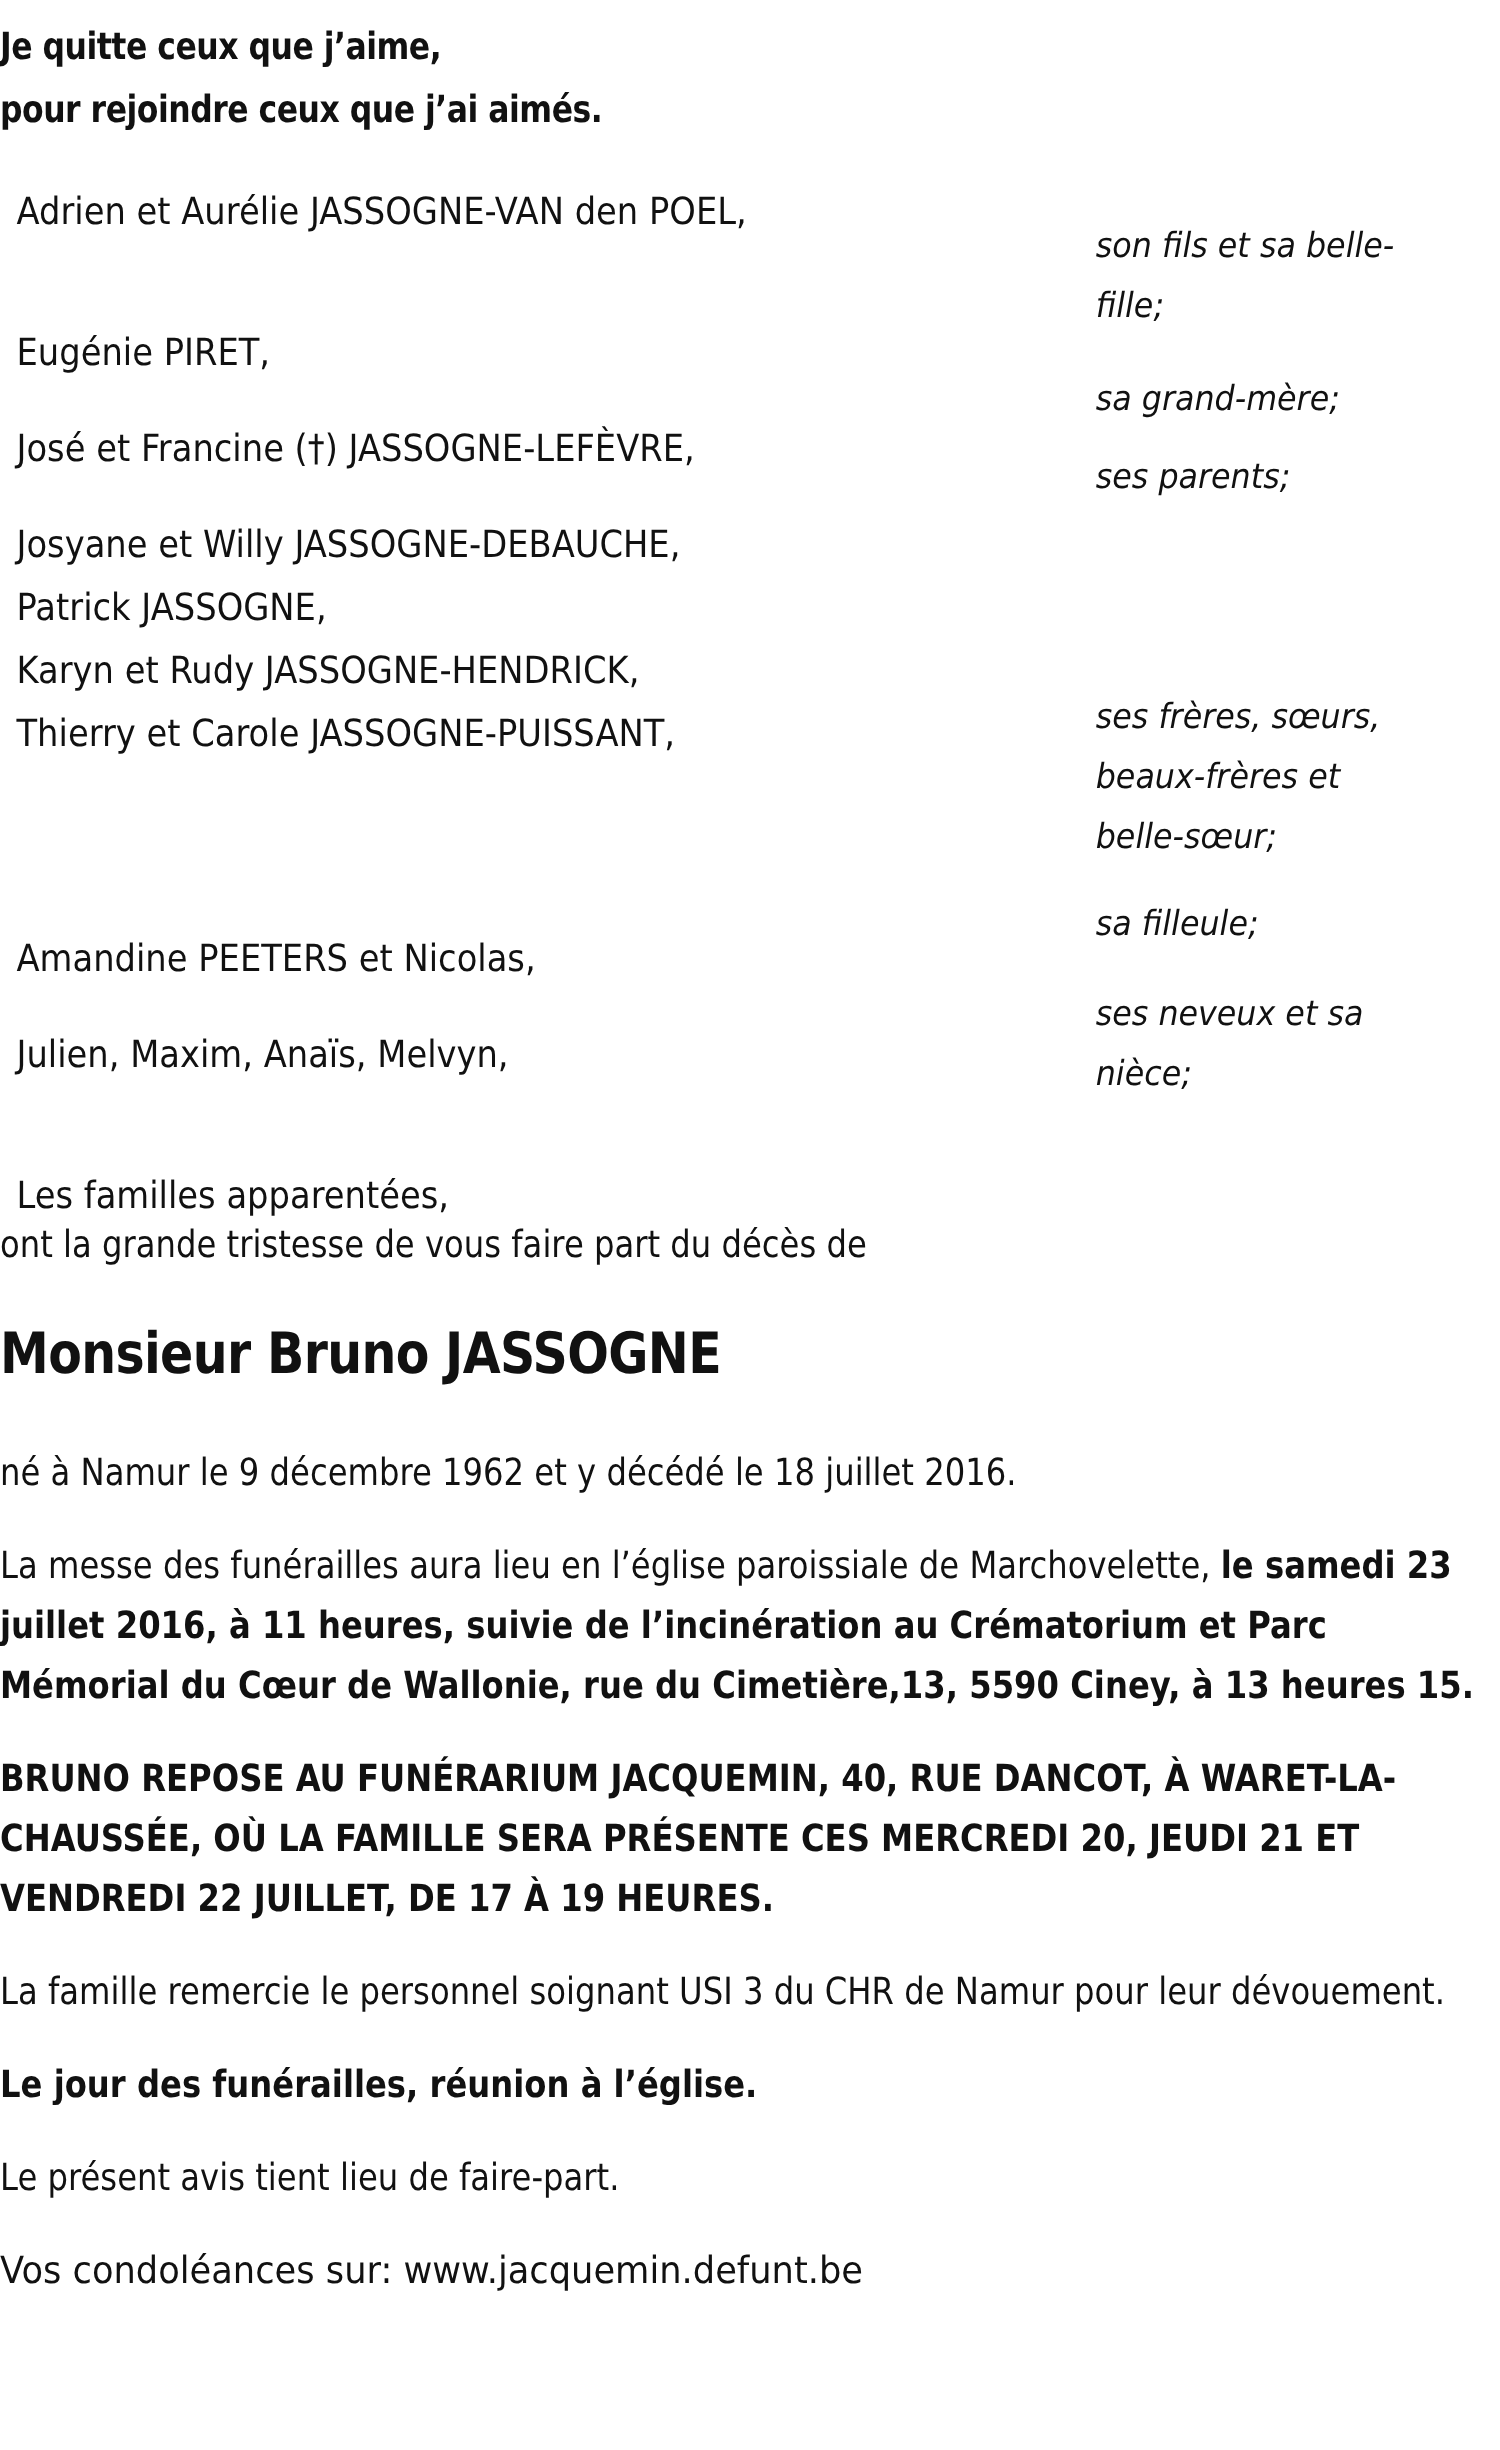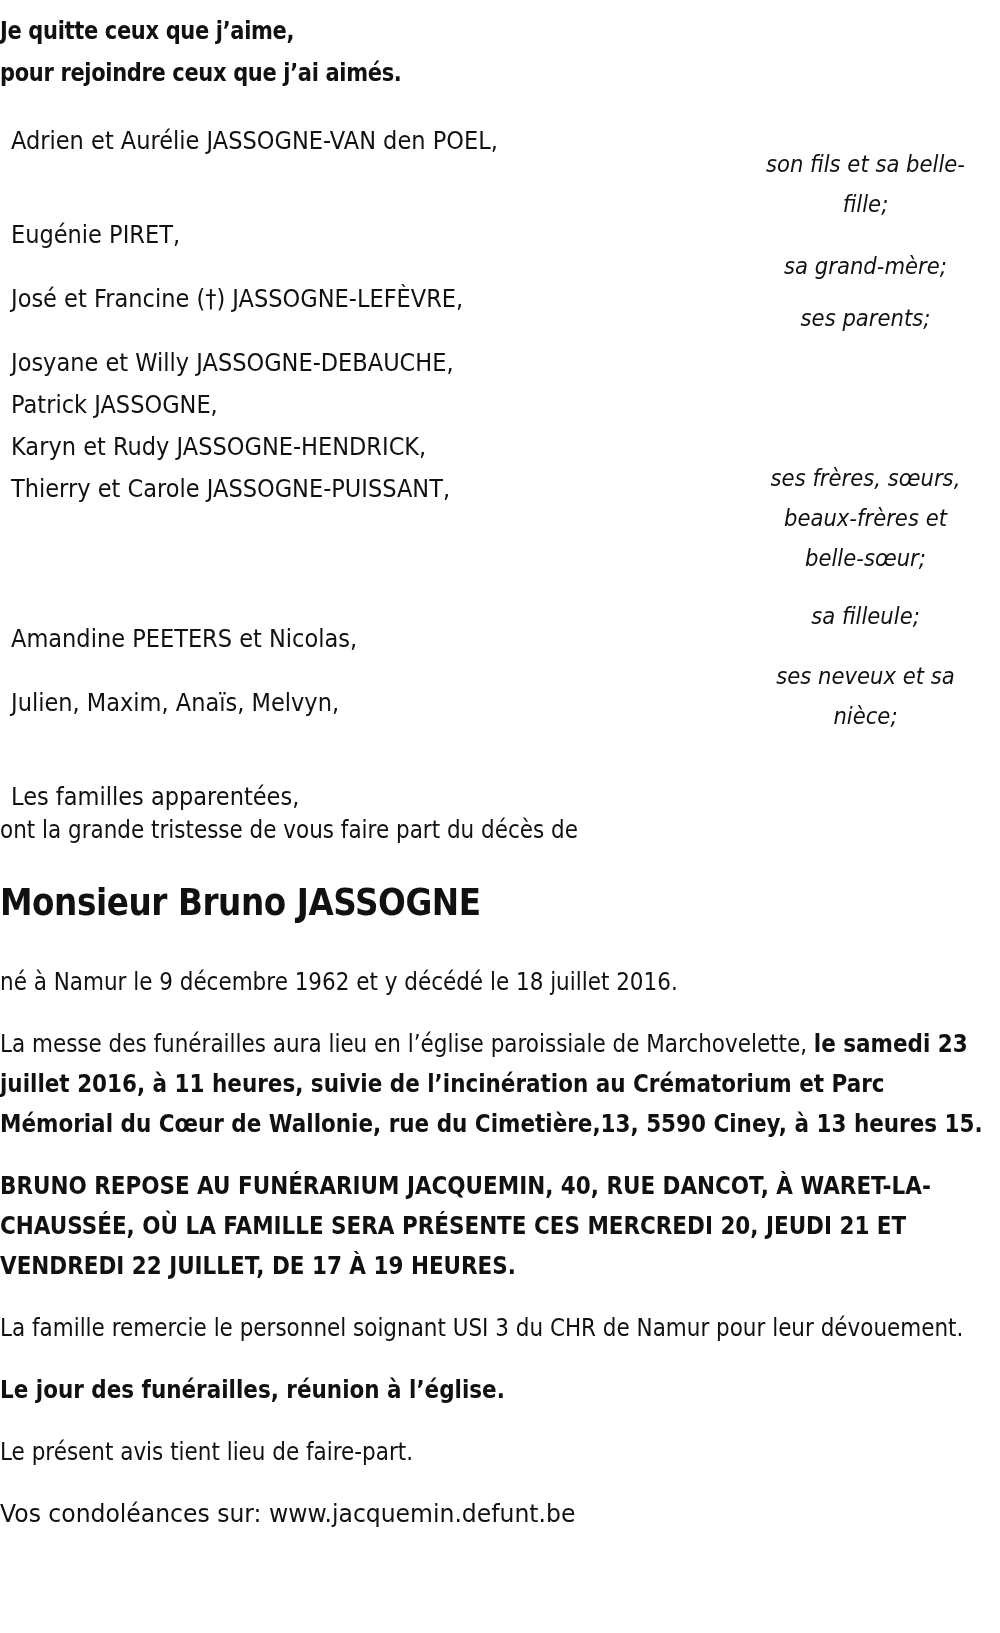--- a/index.html
+++ b/index.html
@@ -44,21 +44,21 @@
     position: absolute;
     left: 11px;
     top: 0;
     width: 640px;
   }
   .col-labels {
     position: absolute;
     right: 0;
     top: 0;
     width: 270px;
-    text-align: center;
+    text-align: left;
   }
 
   .name-line {
     font-family: "DejaVu Sans", sans-serif;
     font-size: 25px;
     line-height: 42px;
     white-space: pre;
     transform: scaleX(0.90);
     transform-origin: left center;
     width: 111%;

